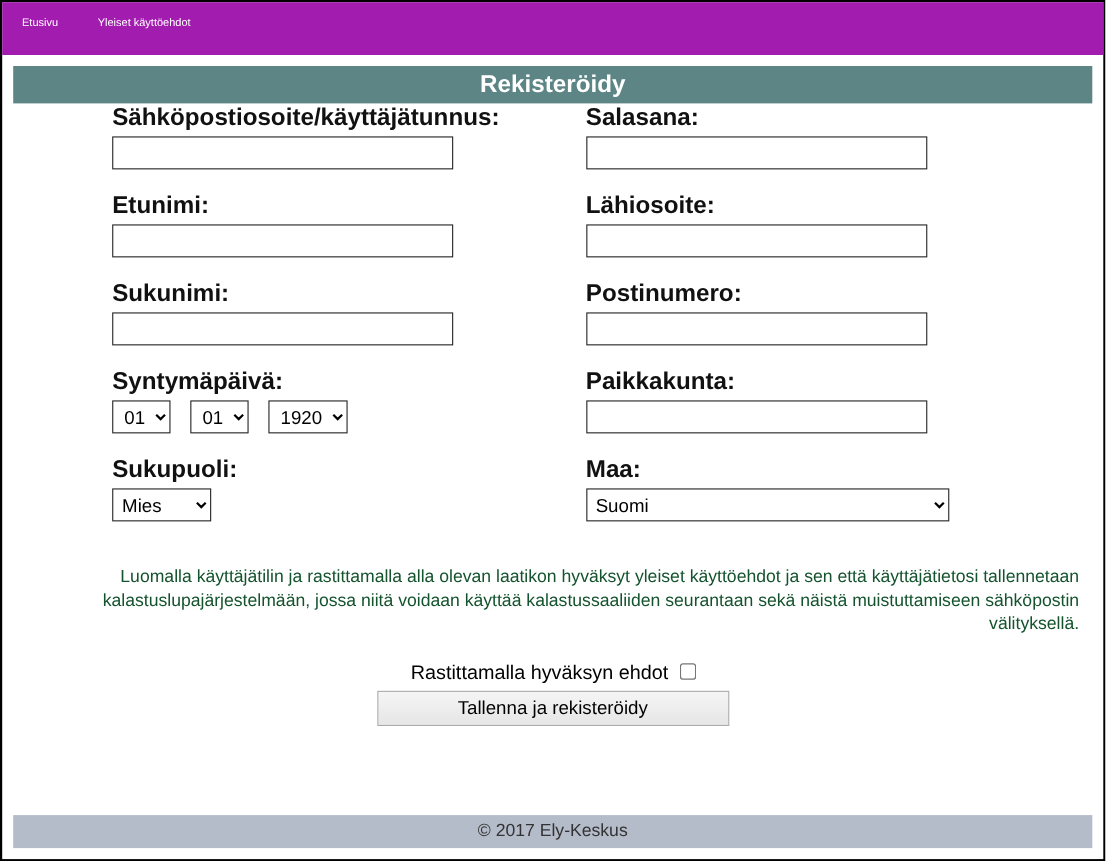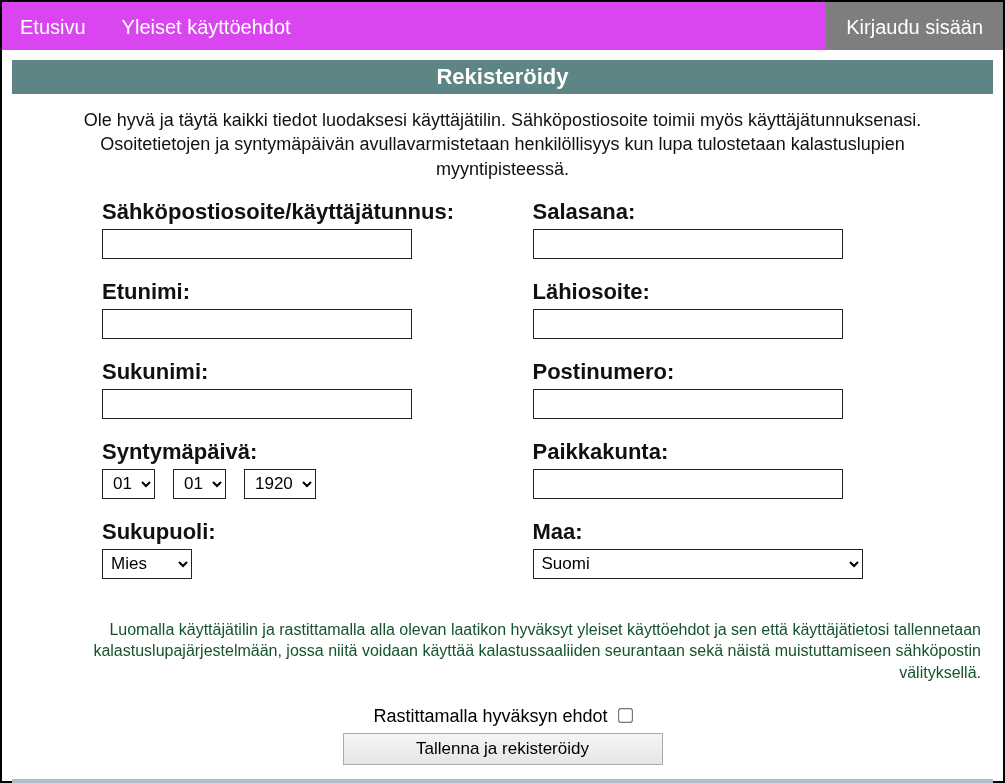--- a/index.html
+++ b/index.html
@@ -11,26 +11,26 @@
       overflow: hidden;
     }
     .outer-frame {
       border: 2px solid #000;
       width: 1005px;
       height: 783px;
       display: flex;
       flex-direction: column;
     }
     .top-nav {
-      background: #d946ef;
+      background: #a21caf;
       display: flex;
       align-items: stretch;
       height: 48px;
       color: #fff;
-      font-size: 20px;
+      font-size: 10px;
     }
     .top-nav .nav-item {
       padding: 14px 18px;
       cursor: pointer;
     }
     .top-nav .spacer { flex: 1; }
     .top-nav .login-item {
       background: #7e7e7e;
       padding: 14px 20px;
       cursor: pointer;
@@ -130,27 +130,25 @@
     }
   </style>
 </head>
 <body>
 
 <div class="outer-frame">
   <div class="top-nav">
     <div class="nav-item">Etusivu</div>
     <div class="nav-item">Yleiset käyttöehdot</div>
     <div class="spacer"></div>
-    <div class="login-item">Kirjaudu sisään</div>
   </div>
 
   <div class="content-wrap">
     <div class="page-title-bar">Rekisteröidy</div>
 
-    <div class="intro-text">Ole hyvä ja täytä kaikki tiedot luodaksesi käyttäjätilin. Sähköpostiosoite toimii myös käyttäjätunnuksenasi. Osoitetietojen ja syntymäpäivän avullavarmistetaan henkilöllisyys kun lupa tulostetaan kalastuslupien myyntipisteessä.</div>
 
     <div class="form-grid">
       <div class="form-col">
         <div class="field">
           <label>Sähköpostiosoite/käyttäjätunnus:</label>
           <input type="text" value="" style="">
         </div>
         <div class="field">
           <label>Etunimi:</label>
           <input type="text" value="" style="">

